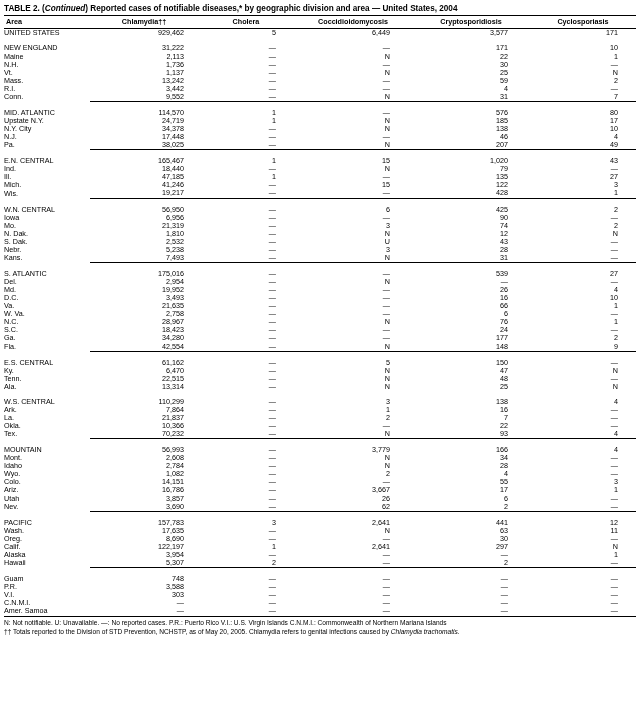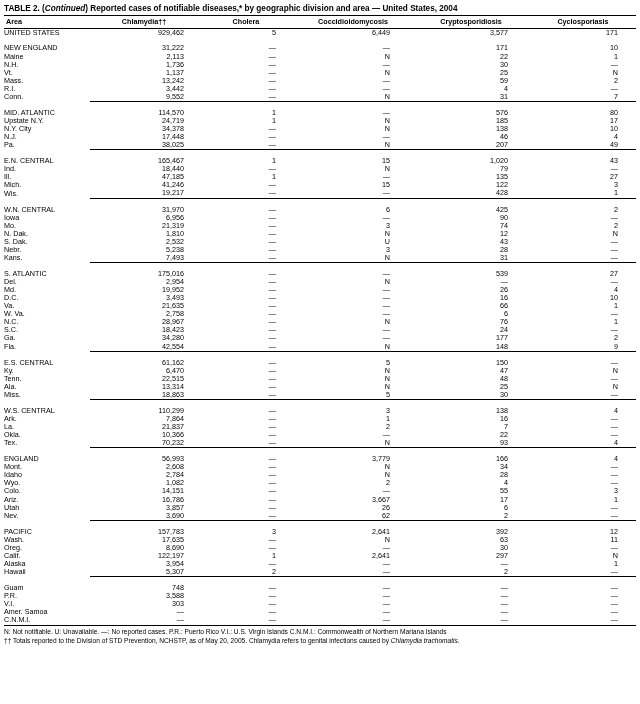--- a/index.html
+++ b/index.html
@@ -271,21 +271,21 @@
           <td class="num cho underline-val">—</td>
           <td class="num coc underline-val">—</td>
           <td class="num cry underline-val">428</td>
           <td class="num cyc underline-val">1</td>
         </tr>
         <tr class="spacer">
           <td colspan="6"></td>
         </tr>
         <tr>
           <td class="area">W.N. CENTRAL</td>
-          <td class="num chl">31,970</td>
+          <td class="num chl">56,950</td>
           <td class="num cho">—</td>
           <td class="num coc">6</td>
           <td class="num cry">425</td>
           <td class="num cyc">2</td>
         </tr>
         <tr>
           <td class="area">Iowa</td>
           <td class="num chl">6,956</td>
           <td class="num cho">—</td>
           <td class="num coc">—</td>
@@ -443,28 +443,20 @@
           <td class="num cyc">—</td>
         </tr>
         <tr>
           <td class="area">Ala.</td>
           <td class="num chl">13,314</td>
           <td class="num cho">—</td>
           <td class="num coc">N</td>
           <td class="num cry">25</td>
           <td class="num cyc">N</td>
         </tr>
-        <tr>
-          <td class="area">Miss.</td>
-          <td class="num chl underline-val">18,863</td>
-          <td class="num cho underline-val">—</td>
-          <td class="num coc underline-val">5</td>
-          <td class="num cry underline-val">30</td>
-          <td class="num cyc underline-val">—</td>
-        </tr>
         <tr class="spacer">
           <td colspan="6"></td>
         </tr>
         <tr>
           <td class="area">W.S. CENTRAL</td>
           <td class="num chl">110,299</td>
           <td class="num cho">—</td>
           <td class="num coc">3</td>
           <td class="num cry">138</td>
           <td class="num cyc">4</td>
@@ -498,21 +490,21 @@
           <td class="num chl underline-val">70,232</td>
           <td class="num cho underline-val">—</td>
           <td class="num coc underline-val">N</td>
           <td class="num cry underline-val">93</td>
           <td class="num cyc underline-val">4</td>
         </tr>
         <tr class="spacer">
           <td colspan="6"></td>
         </tr>
         <tr>
-          <td class="area">ENGLAND</td>
+          <td class="area">MOUNTAIN</td>
           <td class="num chl">56,993</td>
           <td class="num cho">—</td>
           <td class="num coc">3,779</td>
           <td class="num cry">166</td>
           <td class="num cyc">4</td>
         </tr>
         <tr>
           <td class="area">Mont.</td>
           <td class="num chl">2,608</td>
           <td class="num cho">—</td>
@@ -569,21 +561,21 @@
           <td class="num cyc underline-val">—</td>
         </tr>
         <tr class="spacer">
           <td colspan="6"></td>
         </tr>
         <tr>
           <td class="area">PACIFIC</td>
           <td class="num chl">157,783</td>
           <td class="num cho">3</td>
           <td class="num coc">2,641</td>
-          <td class="num cry">392</td>
+          <td class="num cry">441</td>
           <td class="num cyc">12</td>
         </tr>
         <tr>
           <td class="area">Wash.</td>
           <td class="num chl">17,635</td>
           <td class="num cho">—</td>
           <td class="num coc">N</td>
           <td class="num cry">63</td>
           <td class="num cyc">11</td>
         </tr>
@@ -640,29 +632,29 @@
         </tr>
         <tr>
           <td class="area">V.I.</td>
           <td class="num chl">303</td>
           <td class="num cho">—</td>
           <td class="num coc">—</td>
           <td class="num cry">—</td>
           <td class="num cyc">—</td>
         </tr>
         <tr>
+          <td class="area">C.N.M.I.</td>
+          <td class="num chl">—</td>
+          <td class="num cho">—</td>
+          <td class="num coc">—</td>
+          <td class="num cry">—</td>
+          <td class="num cyc">—</td>
+        </tr>
+        <tr>
           <td class="area">Amer. Samoa</td>
-          <td class="num chl">—</td>
-          <td class="num cho">—</td>
-          <td class="num coc">—</td>
-          <td class="num cry">—</td>
-          <td class="num cyc">—</td>
-        </tr>
-        <tr>
-          <td class="area">C.N.M.I.</td>
           <td class="num chl">—</td>
           <td class="num cho">—</td>
           <td class="num coc">—</td>
           <td class="num cry">—</td>
           <td class="num cyc">—</td>
         </tr>
       </tbody>
   </table>
 
   <div class="footnotes">

